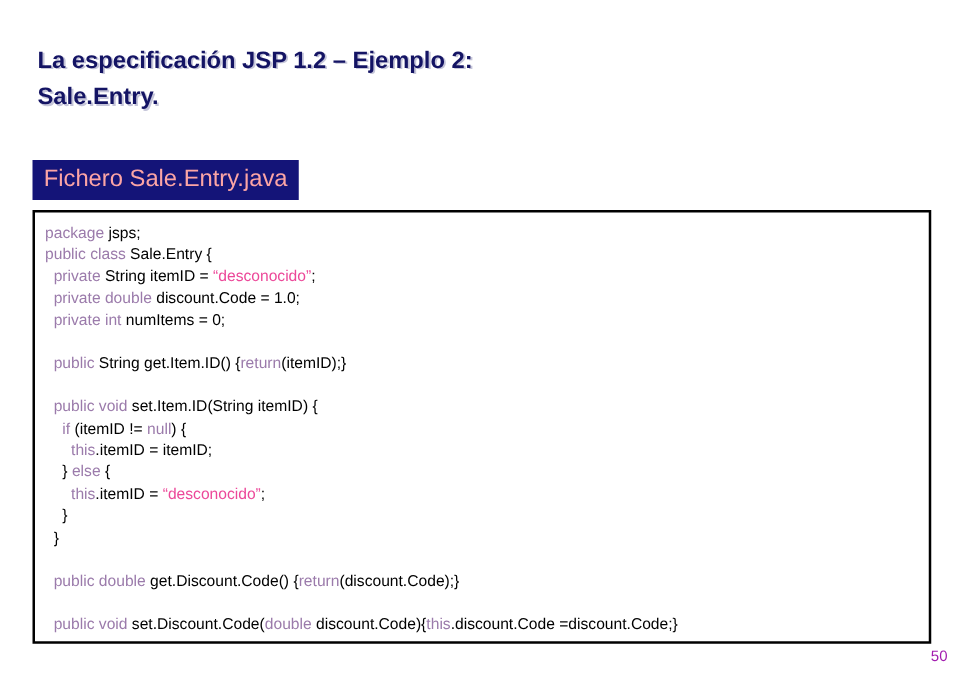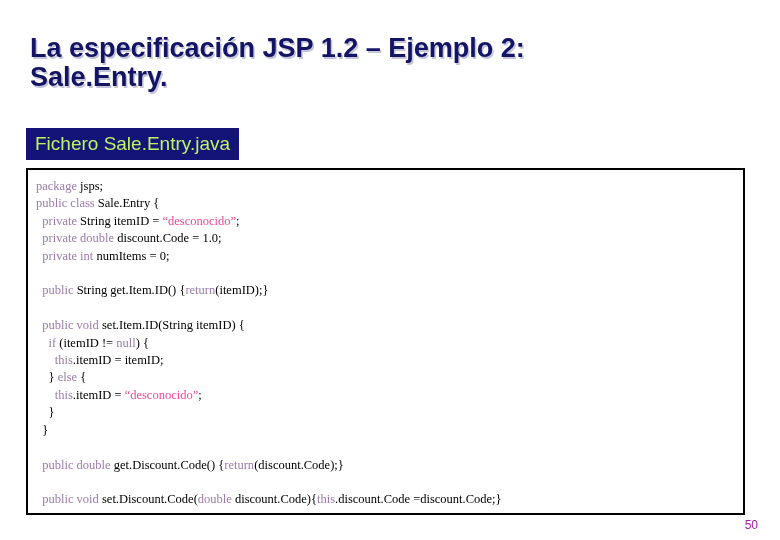--- a/index.html
+++ b/index.html
@@ -16,40 +16,40 @@
     background: #ffffff;
   }
 
   
   #slide-title {
     position: absolute;
     left: 30px;
     top: 34px;
     width: 700px;
     font-family: "Liberation Sans", sans-serif;
-    font-size: 27px;
+    font-size: 19px;
     font-weight: bold;
     line-height: 29px;
     color: #141464;
     letter-spacing: 0px;
     text-shadow: 1.5px 1.5px 0 rgba(150,150,185,0.55);
     white-space: pre-line;
   }
 
   
   #file-header-bar {
     position: absolute;
     left: 26px;
     top: 128px;
     height: 32px;
     padding: 0 9px 0 9px;
     display: inline-flex;
     align-items: center;
     background: #141478;
-    color: #bef264;
+    color: #fca5a5;
     font-family: "Liberation Sans", sans-serif;
     font-size: 19px;
     font-weight: normal;
     line-height: 32px;
     white-space: nowrap;
     box-sizing: border-box;
   }
 
   
   #code-box {
@@ -59,21 +59,21 @@
     width: 719px;
     height: 347px;
     border: 2px solid #000000;
     background: #ffffff;
     box-sizing: border-box;
     overflow: hidden;
   }
   #code-listing {
     margin: 0;
     padding: 8px 0 0 8px;
-    font-family: Liberation Serif, serif;
+    font-family: Liberation Sans, sans-serif;
     font-size: 12.5px;
     line-height: 17.4px;
     color: #000000;
     white-space: pre;
   }
   .code-line {
     white-space: pre;
     min-height: 17.4px;
   }
   .tok-kw    { color: #9b7bab; }

